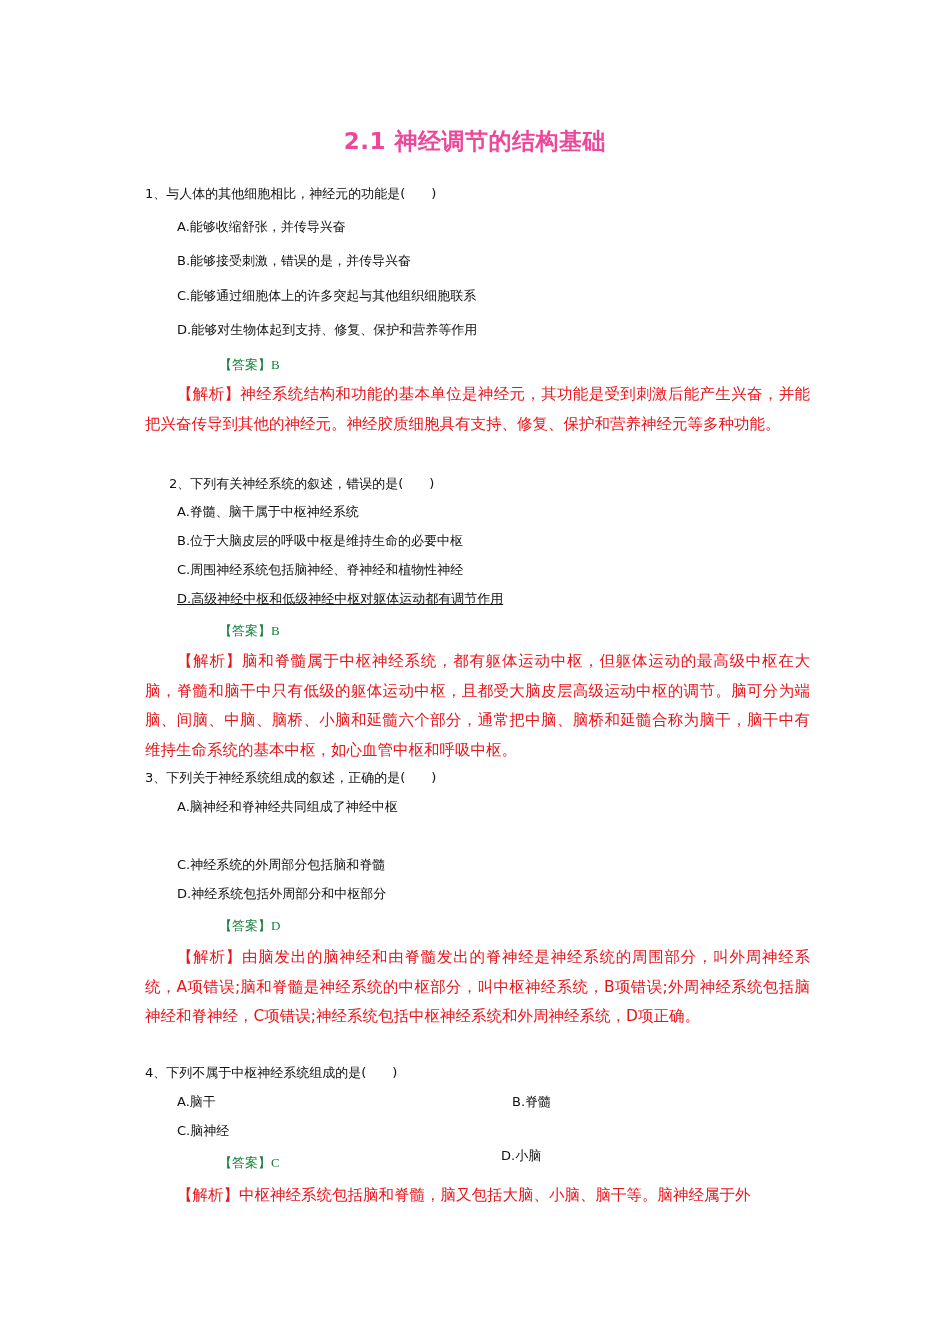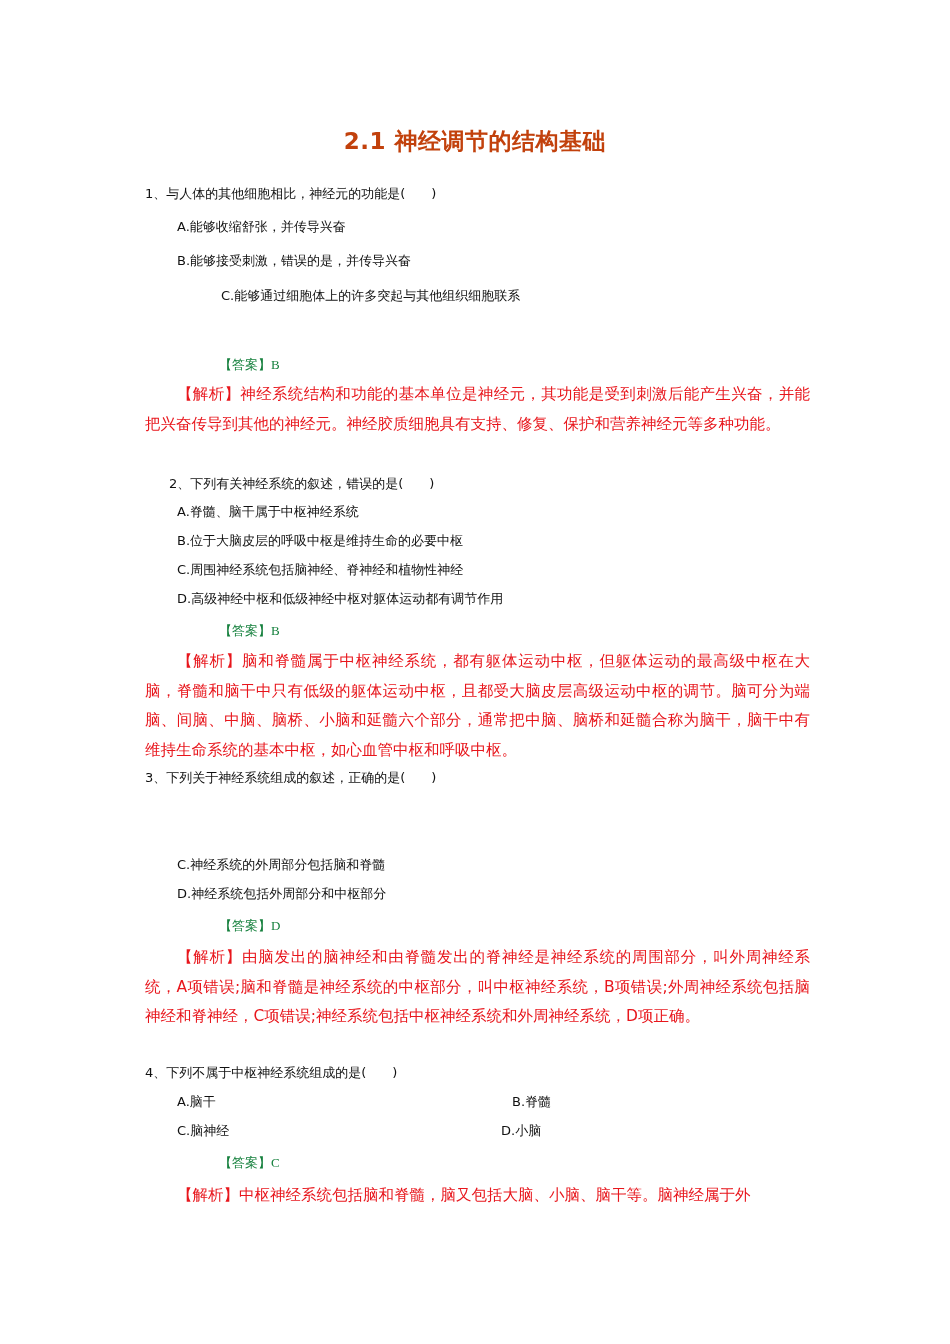--- a/index.html
+++ b/index.html
@@ -21,21 +21,21 @@
       width: 950px; height: 1344px;
     }
     .title {
       position: absolute;
       left: 0; width: 950px;
       top: 126px;
       text-align: center;
       font-size: 23px;
       font-weight: bold;
       letter-spacing: 0.5px;
-      color: #c2410c;
+      color: #ec4899;
     }
     .line {
       position: absolute;
       font-size: 13px;
       line-height: 20px;
       white-space: nowrap;
     }
     .q { left: 145px; }
     .opt { left: 177px; }
     .ans { left: 177px; color: #15803d; margin-left: 42px; }
@@ -56,39 +56,41 @@
 </head>
 <body>
 
 <div class="page">
 
   <div class="title">2.1 神经调节的结构基础</div>
 
   <div class="line q" style="top:184px;">1、与人体的其他细胞相比，神经元的功能是(　　)</div>
   <div class="line opt" style="top:217px;">A.能够收缩舒张，并传导兴奋</div>
   <div class="line opt" style="top:251px;">B.能够接受刺激，错误的是，并传导兴奋</div>
-  <div class="line opt" style="top:286px;margin-left:44px;">C.能够通过细胞体上的许多突起与其他组织细胞联系</div>
+  <div class="line opt" style="top:286px;">C.能够通过细胞体上的许多突起与其他组织细胞联系</div>
+  <div class="line opt" style="top:320px;">D.能够对生物体起到支持、修复、保护和营养等作用</div>
   <div class="line ans" style="top:355px;"><span>【答案】</span><span class="serif">B</span></div>
   <div class="exp" style="top:380px;"><span>【解析】</span><span>神经系统结构和功能的基本单位是神经元，其功能是受到刺激后能产生兴奋，并能把兴奋传导到其他的神经元。神经胶质细胞具有支持、修复、保护和营养神经元等多种功能。</span></div>
 
   <div class="line q" style="top:474px;margin-left:24px;">2、下列有关神经系统的叙述，错误的是(　　)</div>
   <div class="line opt" style="top:502px;">A.脊髓、脑干属于中枢神经系统</div>
   <div class="line opt" style="top:531px;">B.位于大脑皮层的呼吸中枢是维持生命的必要中枢</div>
   <div class="line opt" style="top:560px;">C.周围神经系统包括脑神经、脊神经和植物性神经</div>
-  <div class="line opt" style="top:589px;">D.高级神经中枢和低级神经中枢对躯体运动都有调节作用</div>
+  <div class="line opt" style="top:589px;text-decoration:underline;">D.高级神经中枢和低级神经中枢对躯体运动都有调节作用</div>
   <div class="line ans" style="top:621px;"><span>【答案】</span><span class="serif">B</span></div>
   <div class="exp" style="top:647px;"><span>【解析】</span><span>脑和脊髓属于中枢神经系统，都有躯体运动中枢，但躯体运动的最高级中枢在大脑，脊髓和脑干中只有低级的躯体运动中枢，且都受大脑皮层高级运动中枢的调节。脑可分为端脑、间脑、中脑、脑桥、小脑和延髓六个部分，通常把中脑、脑桥和延髓合称为脑干，脑干中有维持生命系统的基本中枢，如心血管中枢和呼吸中枢。</span></div>
 
   <div class="line q" style="top:768px;">3、下列关于神经系统组成的叙述，正确的是(　　)</div>
+  <div class="line opt" style="top:797px;">A.脑神经和脊神经共同组成了神经中枢</div>
   <div class="line opt" style="top:855px;">C.神经系统的外周部分包括脑和脊髓</div>
   <div class="line opt" style="top:884px;">D.神经系统包括外周部分和中枢部分</div>
   <div class="line ans" style="top:916px;"><span>【答案】</span><span class="serif">D</span></div>
   <div class="exp" style="top:943px;"><span>【解析】</span><span>由脑发出的脑神经和由脊髓发出的脊神经是神经系统的周围部分，叫外周神经系统，A项错误;脑和脊髓是神经系统的中枢部分，叫中枢神经系统，B项错误;外周神经系统包括脑神经和脊神经，C项错误;神经系统包括中枢神经系统和外周神经系统，D项正确。</span></div>
 
   <div class="line q" style="top:1063px;text-align:right;">4、下列不属于中枢神经系统组成的是(　　)</div>
   <div class="line opt" style="top:1092px;">A.脑干</div>
   <div class="line" style="top:1092px; left:512px;">B.脊髓</div>
   <div class="line opt" style="top:1121px;">C.脑神经</div>
-  <div class="line" style="top:1121px; left:501px;text-align:center;">D.小脑</div>
+  <div class="line" style="top:1146px; left:501px;text-align:center;">D.小脑</div>
   <div class="line ans" style="top:1153px;"><span>【答案】</span><span class="serif">C</span></div>
   <div class="exp" style="top:1181px; text-indent:32px;"><span>【解析】</span><span>中枢神经系统包括脑和脊髓，脑又包括大脑、小脑、脑干等。脑神经属于外</span></div>
 
 </div>
 
 </body></html>

